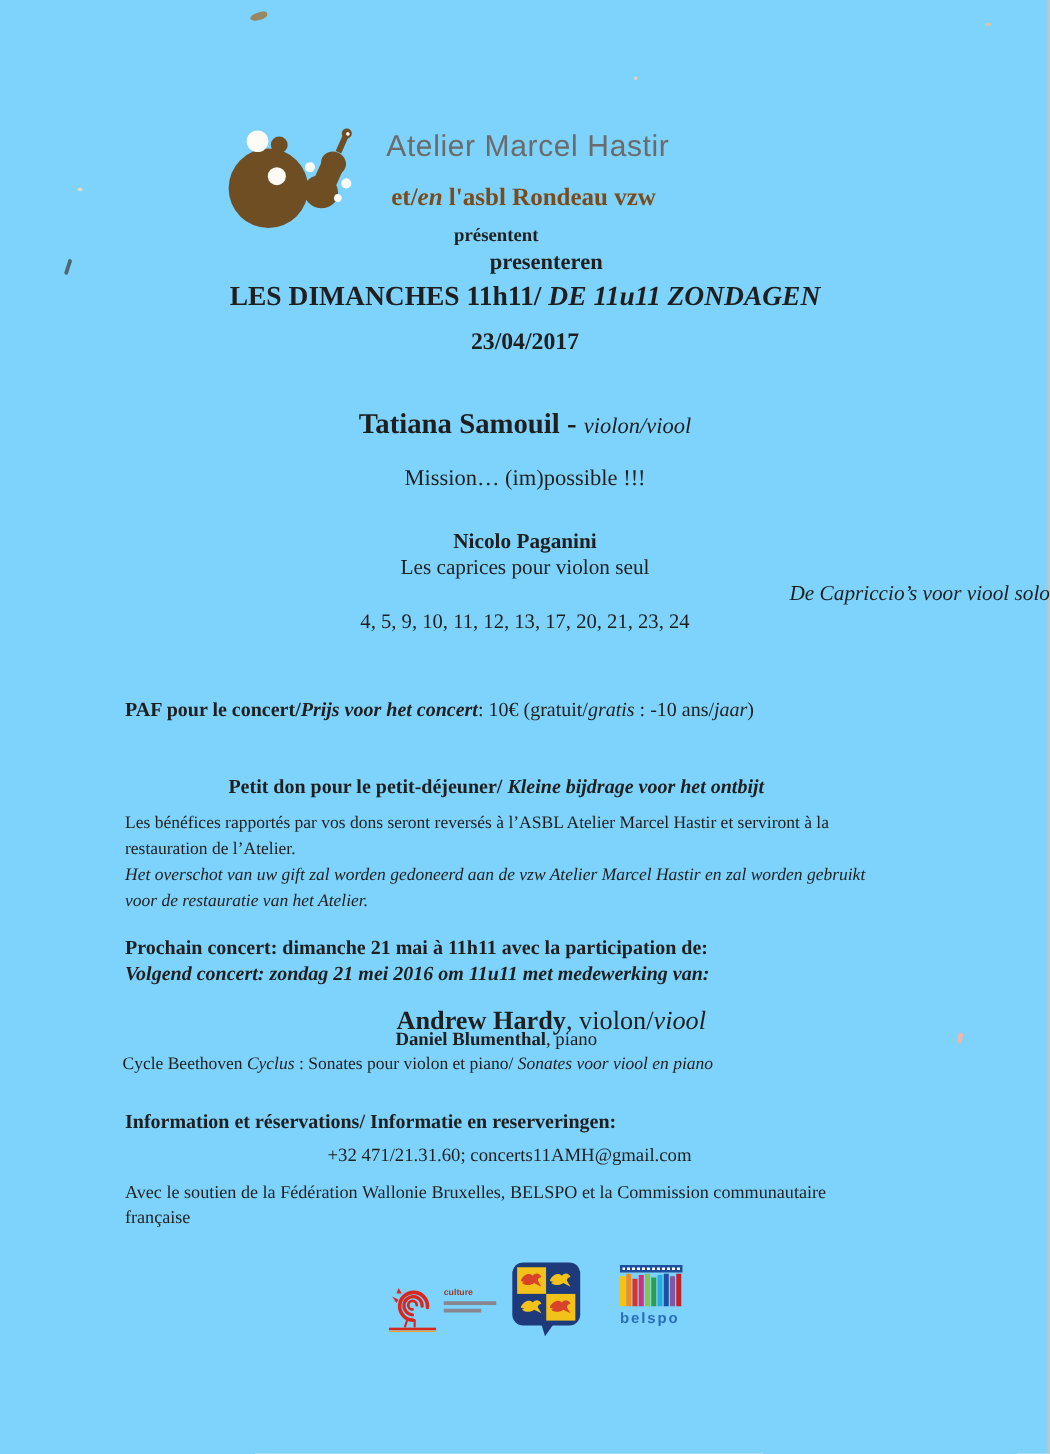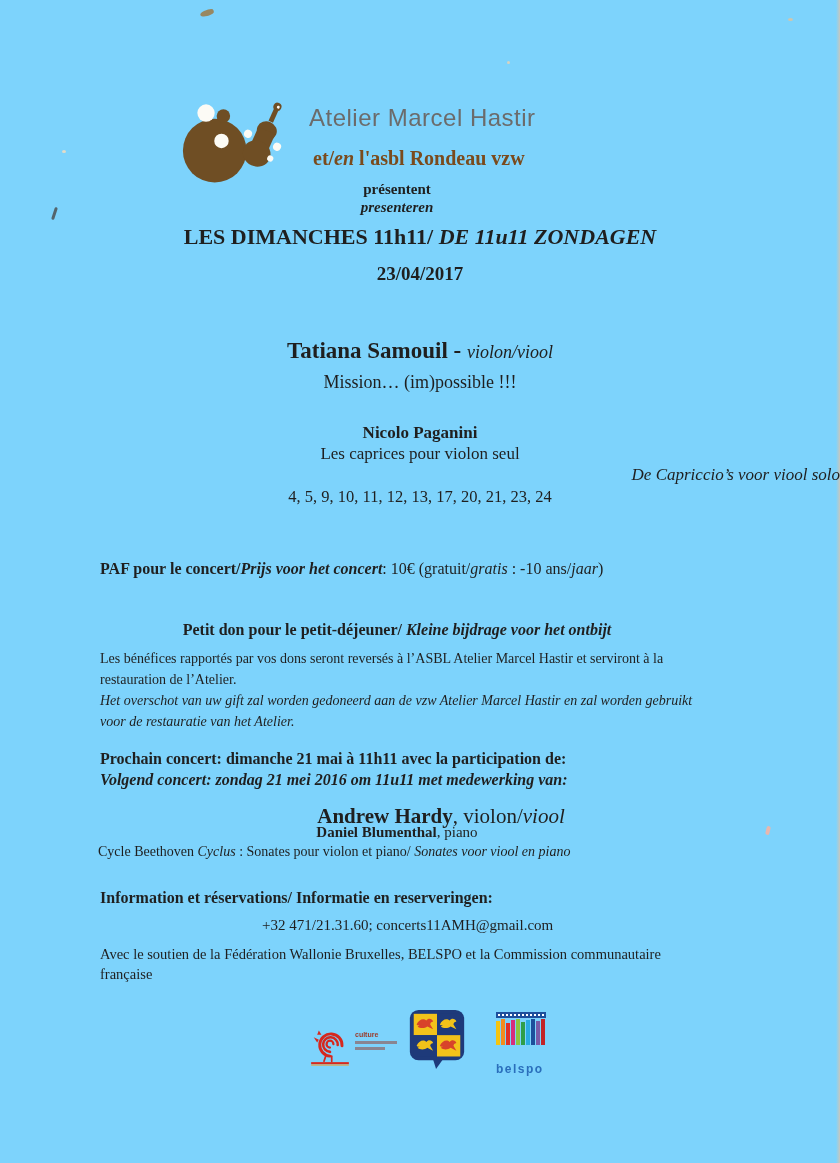--- a/index.html
+++ b/index.html
@@ -15,26 +15,26 @@
   .centerx{left:0;width:794px;text-align:center;} 
   .b{font-weight:bold;}
   .i{font-style:italic;}
   .bi{font-weight:bold;font-style:italic;}
 
   
   .org-title{left:309px;top:104px;font-family:"Liberation Sans",sans-serif;
              font-size:24px;letter-spacing:.5px;color:#6b6b6b;}
   .org-sub{left:313px;top:147px;font-size:20px;font-weight:bold;color:#7a4b1d;}
   .present-fr{top:181px;font-size:15px;font-weight:bold;}
-  .present-nl{top:199px;font-size:15px;font-weight:bold;font-style:italic;}
+  .present-nl{top:199px;font-size:18px;font-weight:bold;margin-left:40px;}
 
   .event-title{top:224px;font-size:22px;font-weight:bold;}
   .event-date{top:263px;font-size:19px;font-weight:bold;}
 
-  .artist-line{top:338px;font-size:23px;}
+  .artist-line{top:326px;font-size:23px;}
   .artist-line .instr{font-size:18px;}
   .mission{top:372px;font-size:18px;}
 
   .composer{top:423px;font-size:17px;font-weight:bold;}
   .work-fr{top:444px;font-size:17px;}
   .work-nl{top:465px;font-size:17px;font-style:italic;text-align:right;}
   .numbers{top:487px;font-size:16.5px;}
 
   .paf{left:100px;top:560px;font-size:16px;}
   .don-head{top:621px;font-size:16px;}
@@ -68,21 +68,21 @@
   .belspo-strip::after{content:"";position:absolute;left:2px;right:2px;top:2px;height:1.5px;
     background:repeating-linear-gradient(90deg,#fff 0 2px,rgba(255,255,255,0) 2px 4px);}
   .belspo-bars{display:flex;height:26px;align-items:flex-end;margin-top:1px;}
   .belspo-bars span{flex:1;margin-right:1px;}
   .bar1{background:#f6c40e;height:24px;} .bar2{background:#f28c1e;height:26px;}
   .bar3{background:#e03127;height:22px;} .bar4{background:#d62e7c;height:25px;}
   .bar5{background:#8dc63f;height:26px;} .bar6{background:#2f9e49;height:23px;}
   .bar7{background:#29abe2;height:25px;} .bar8{background:#1d4f9c;height:26px;}
   .bar9{background:#7a5aa8;height:24px;} .bar10{background:#c22326;height:26px;margin-right:0;}
   .belspo-word{font-family:"Liberation Sans",sans-serif;font-size:12px;font-weight:bold;
-               color:#2a6ebb;letter-spacing:1.5px;margin-top:17px;}
+               color:#2a6ebb;letter-spacing:1.5px;margin-top:2px;}
 
   
   .spk1{left:200px;top:10px;width:14px;height:6px;background:#9c7a46;
         border-radius:60% 40% 50% 50%;transform:rotate(-15deg);opacity:.85;}
   .spk2{left:53px;top:207px;width:3px;height:13px;background:#4a4a48;
         transform:rotate(18deg);border-radius:2px;opacity:.8;}
   .spk3{left:788px;top:18px;width:5px;height:3px;background:#cfc6ae;border-radius:50%;}
   .spk4{left:766px;top:826px;width:4px;height:9px;background:#e8b7ae;
         transform:rotate(14deg);border-radius:2px;}
   .spk5{left:62px;top:150px;width:4px;height:3px;background:#e2dcc9;border-radius:50%;}

